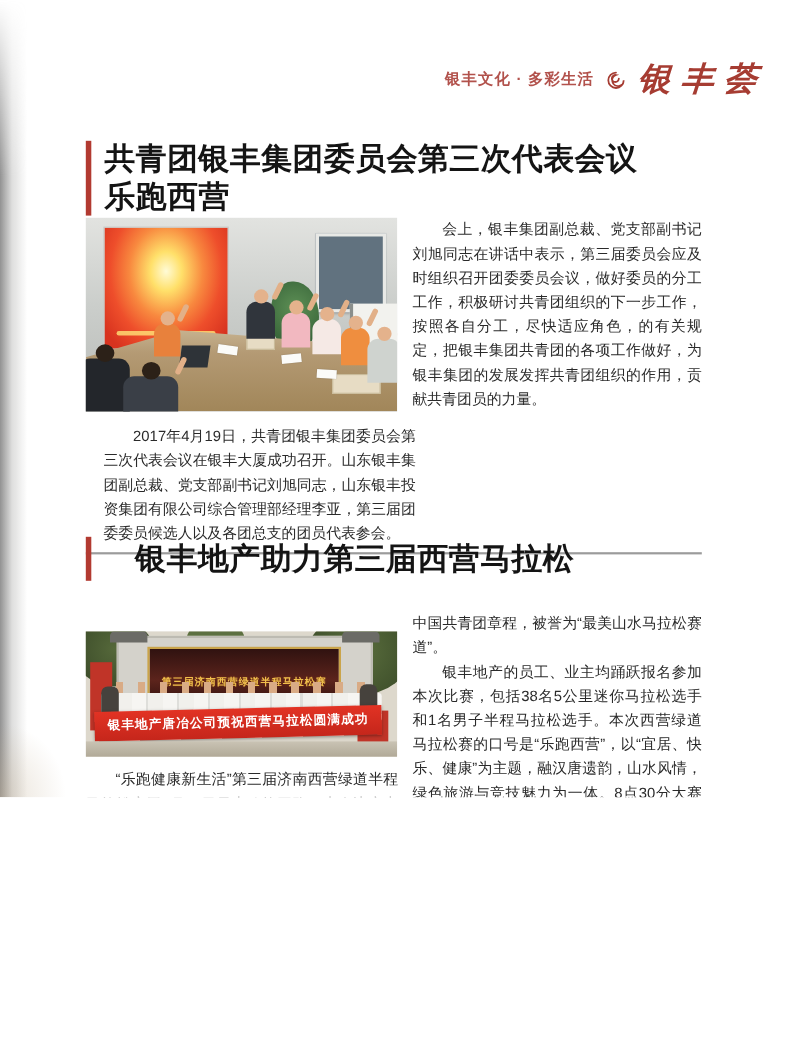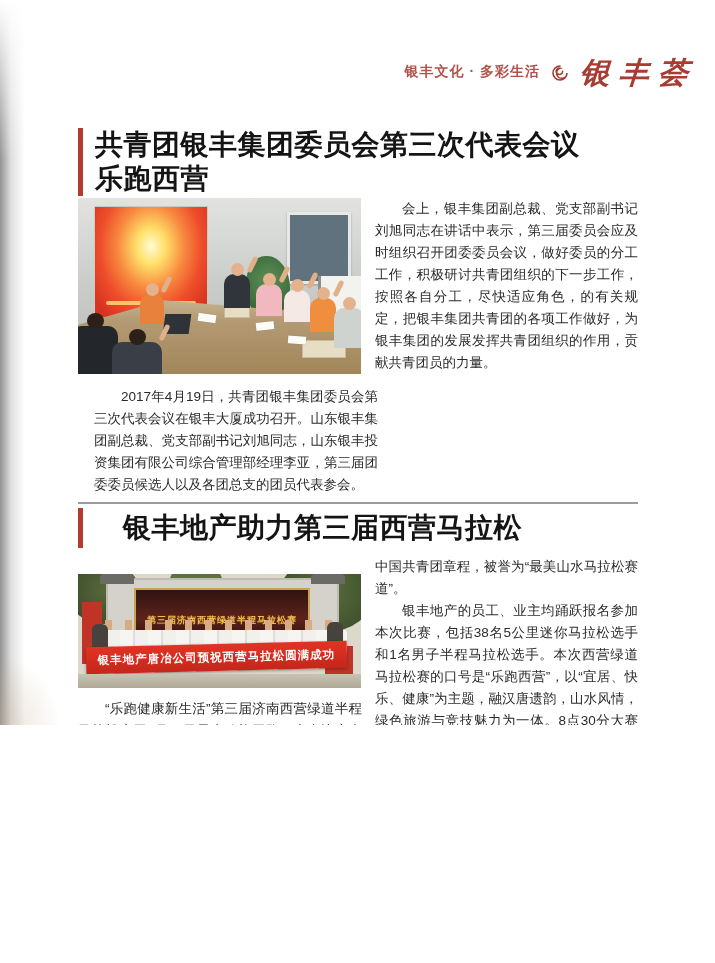--- a/index.html
+++ b/index.html
@@ -29,21 +29,21 @@
     font-family:"Liberation Serif","DejaVu Serif",serif;
   }
 
   
   .art-title{
     position:absolute;left:78px;width:560px;border-left:5px solid #b23a31;
     padding-left:12px;font-weight:900;color:#141414;font-size:28px;line-height:34px;
     letter-spacing:.5px;
   }
   .t1{top:128px;}
-  .t2{top:508px;line-height:40px;padding-left:40px;}
+  .t2{top:488px;line-height:40px;padding-left:40px;}
 
   
   .para{
     position:absolute;font-size:13.5px;line-height:22px;color:#2a2a2a;
     text-align:justify;text-justify:inter-ideograph;
   }
   .indent p{text-indent:2em;margin:0;}
   .noindent-first p:first-child{text-indent:0;}
   .para p{margin:0;}
 

